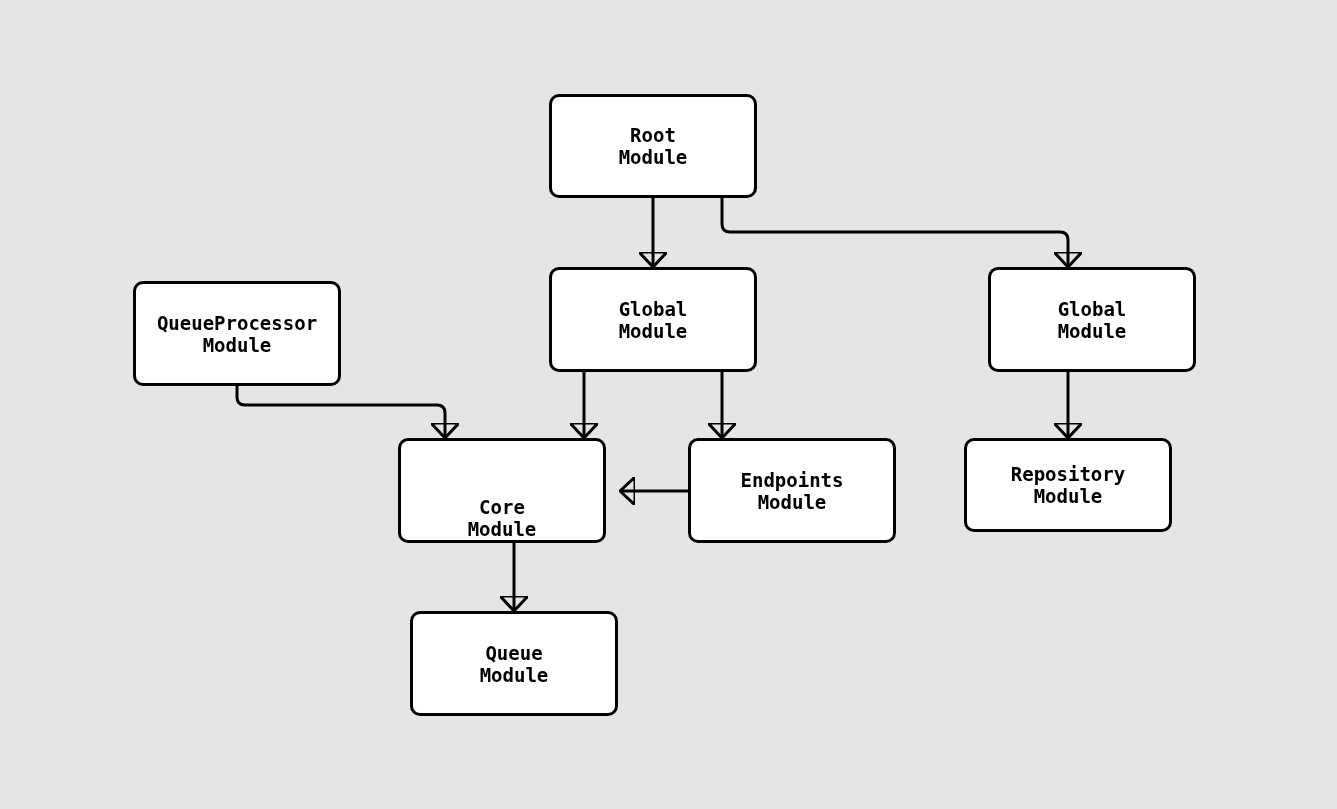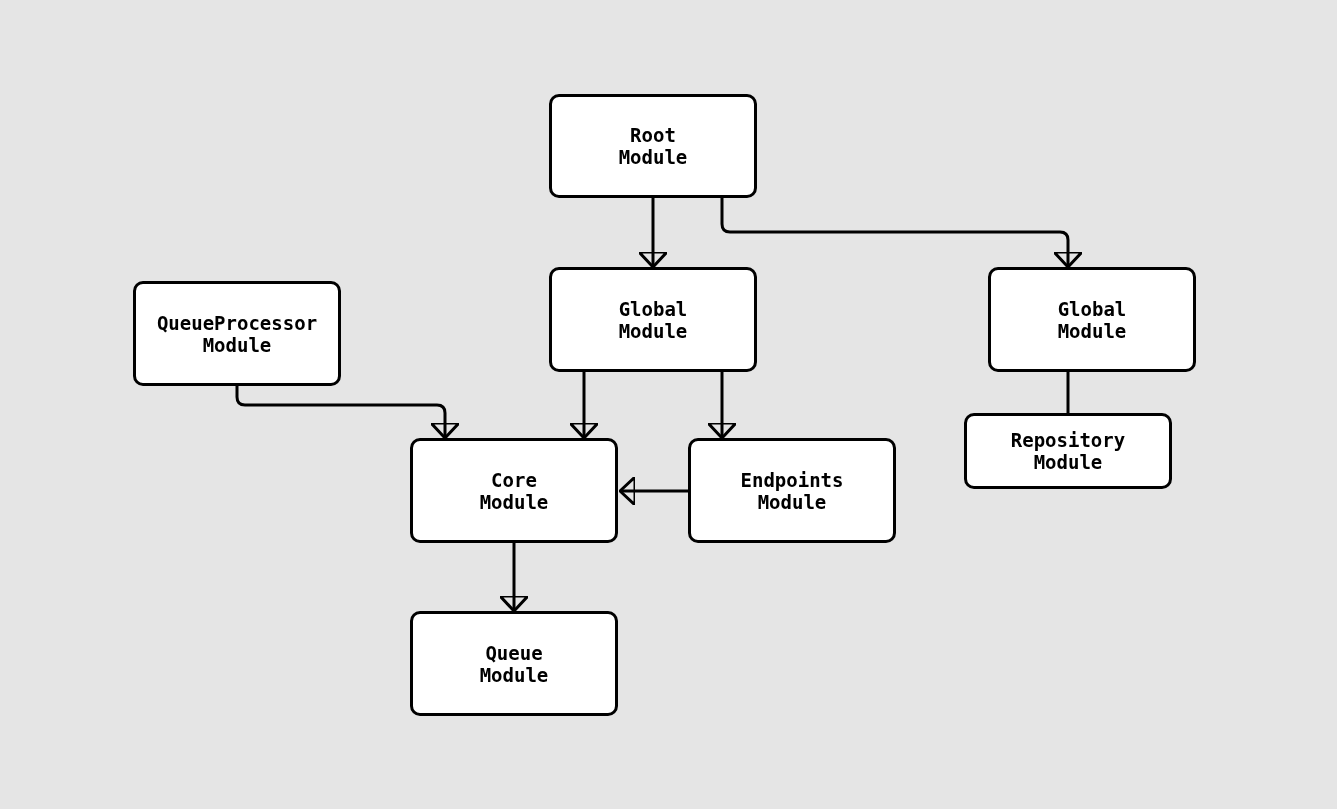--- a/index.html
+++ b/index.html
@@ -73,31 +73,31 @@
   <div class="node" style="left:549px; top:267px; width:208px; height:105px;">
     <span>Global</span>
     <span>Module</span>
   </div>
 
   <div class="node" style="left:988px; top:267px; width:208px; height:105px;">
     <span>Global</span>
     <span>Module</span>
   </div>
 
-  <div class="node" style="left:410px; top:438px; width:208px; height:105px;">
+  <div class="node" style="left:398px; top:438px; width:208px; height:105px;justify-content:flex-end;">
     <span>Core</span>
     <span>Module</span>
   </div>
 
   <div class="node" style="left:688px; top:438px; width:208px; height:105px;">
     <span>Endpoints</span>
     <span>Module</span>
   </div>
 
-  <div class="node" style="left:964px; top:413px; width:208px; height:76px;">
+  <div class="node" style="left:964px; top:438px; width:208px; height:94px;">
     <span>Repository</span>
     <span>Module</span>
   </div>
 
   <div class="node" style="left:410px; top:611px; width:208px; height:105px;">
     <span>Queue</span>
     <span>Module</span>
   </div>
 
 </div>

